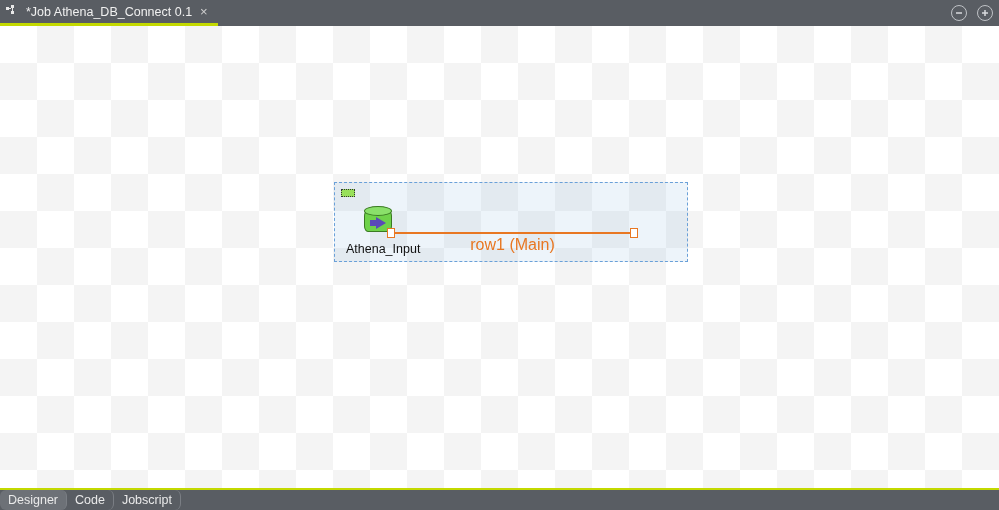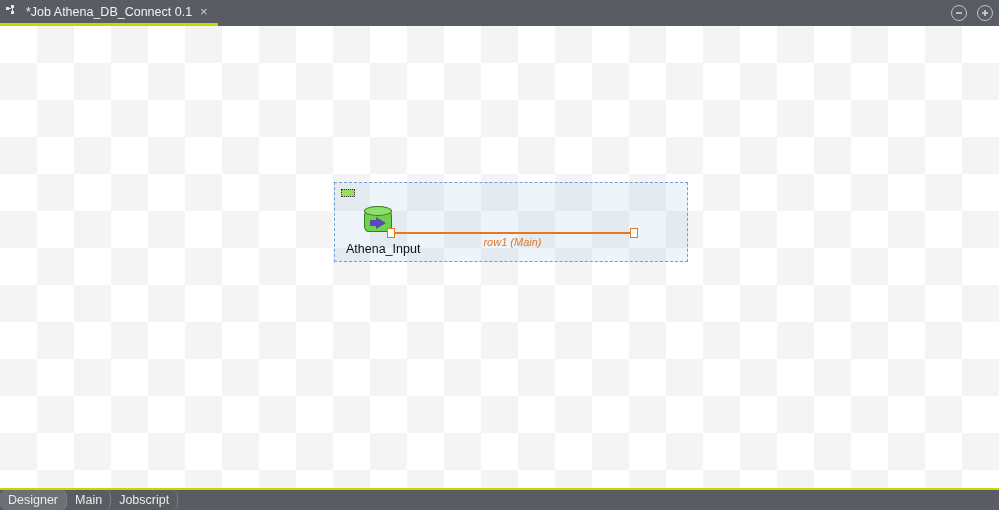--- a/index.html
+++ b/index.html
@@ -84,21 +84,21 @@
 
   
   .connector {
     position:absolute; left:395px; top:200px; width:235px; height:14px;
   }
   .conn-line{ position:absolute; left:0; right:0; top:6px; height:2px; background:#e87722; }
   .conn-port{ position:absolute; top:2px; width:8px;height:10px;
     background:#fff; border:1px solid #e87722; }
   .conn-port.left{ left:-8px;} .conn-port.right{ right:-8px;}
   .conn-label{ position:absolute; left:0; right:0; top:10px; text-align:center;
-    color:#e87722; font-size:11px;font-style:italic; }
+    color:#e87722; font-size:16px; }
 
   
   .footer {
     height: 22px; background:#595d63; display:flex; align-items:stretch;
     border-top:2px solid #c3d900;
   }
   .footer-tab {
     padding:0 8px; font-size:12.5px; color:#eaeaea; display:flex; align-items:center;
     border-right:1px solid #7a7e84; cursor:pointer;border-radius:6px;
   }
@@ -155,15 +155,15 @@
     <div class="conn-port left"></div>
     <div class="conn-port right"></div>
     <div class="conn-label">row1 (Main)</div>
   </div>
 
 
 </div>
 
 <div class="footer">
   <div class="footer-tab active">Designer</div>
-  <div class="footer-tab">Main</div>
+  <div class="footer-tab">Code</div>
   <div class="footer-tab">Jobscript</div>
 </div>
 
 </body></html>

